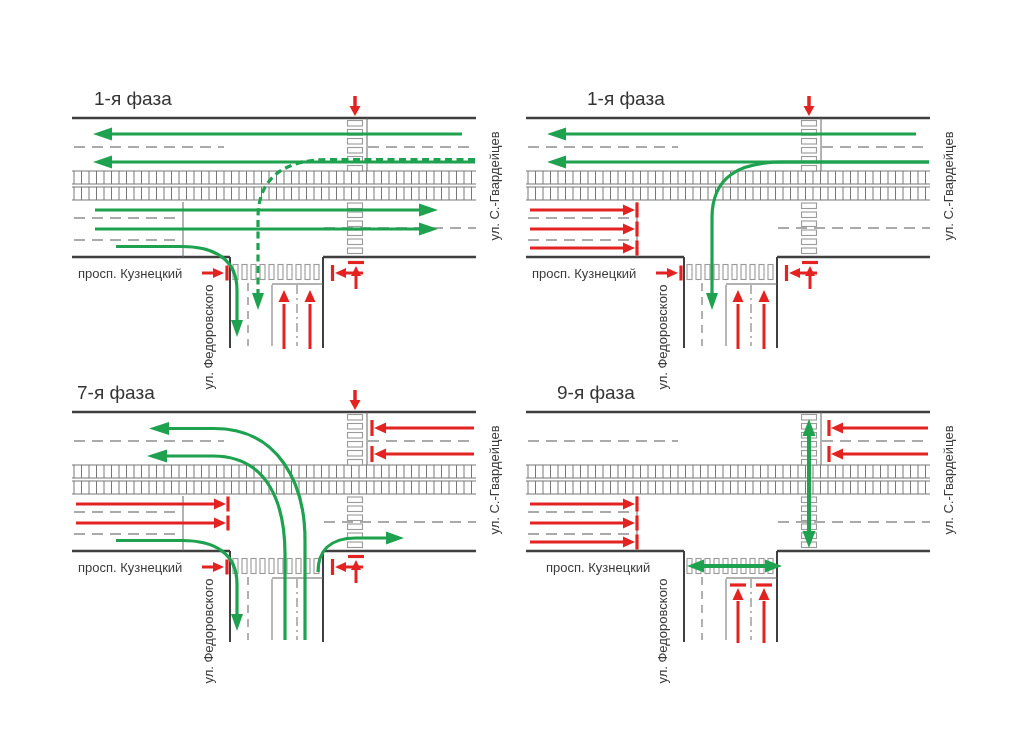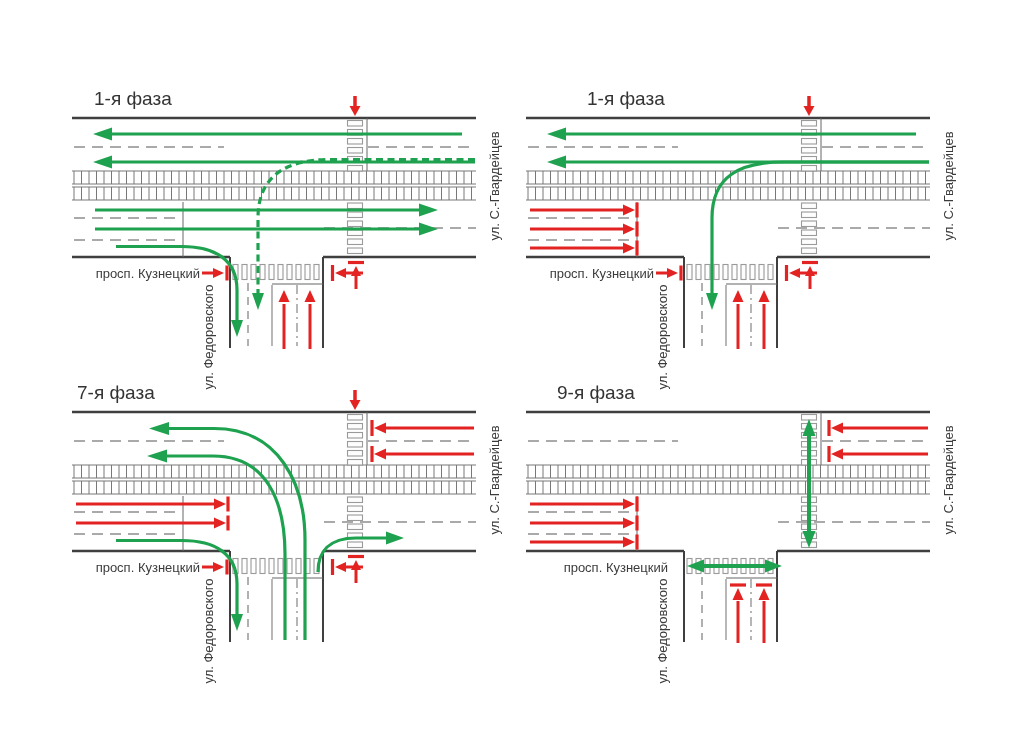--- a/index.html
+++ b/index.html
@@ -1,21 +1,21 @@
 <!DOCTYPE html>
 <html><head>
 <meta charset="utf-8">
 <style>
   html,body{margin:0;padding:0;background:#ffffff;}
   .canvas{position:relative;width:1024px;height:733px;background:#ffffff;overflow:hidden;
           font-family:"Liberation Sans",sans-serif;}
   .main-title{position:absolute;top:32px;left:0;width:1024px;text-align:center;
               font-size:20.5px;color:#3b3b3b;letter-spacing:.2px;}
   .phase-title{position:absolute;font-size:19px;color:#333333;white-space:nowrap;}
-  .hlabel{position:absolute;width:122px;font-size:13px;color:#3b3b3b;text-align:right;white-space:nowrap;}
+  .hlabel{position:absolute;width:122px;font-size:13px;color:#3b3b3b;white-space:nowrap;}
   .vlabel{position:absolute;width:130px;height:14px;display:flex;align-items:center;justify-content:center;
           transform:rotate(-90deg);font-size:13px;color:#3b3b3b;white-space:nowrap;}
   svg{position:absolute;left:0;top:0;}
 </style>
 </head>
 <body>
 
 <div class="canvas">
 
 

